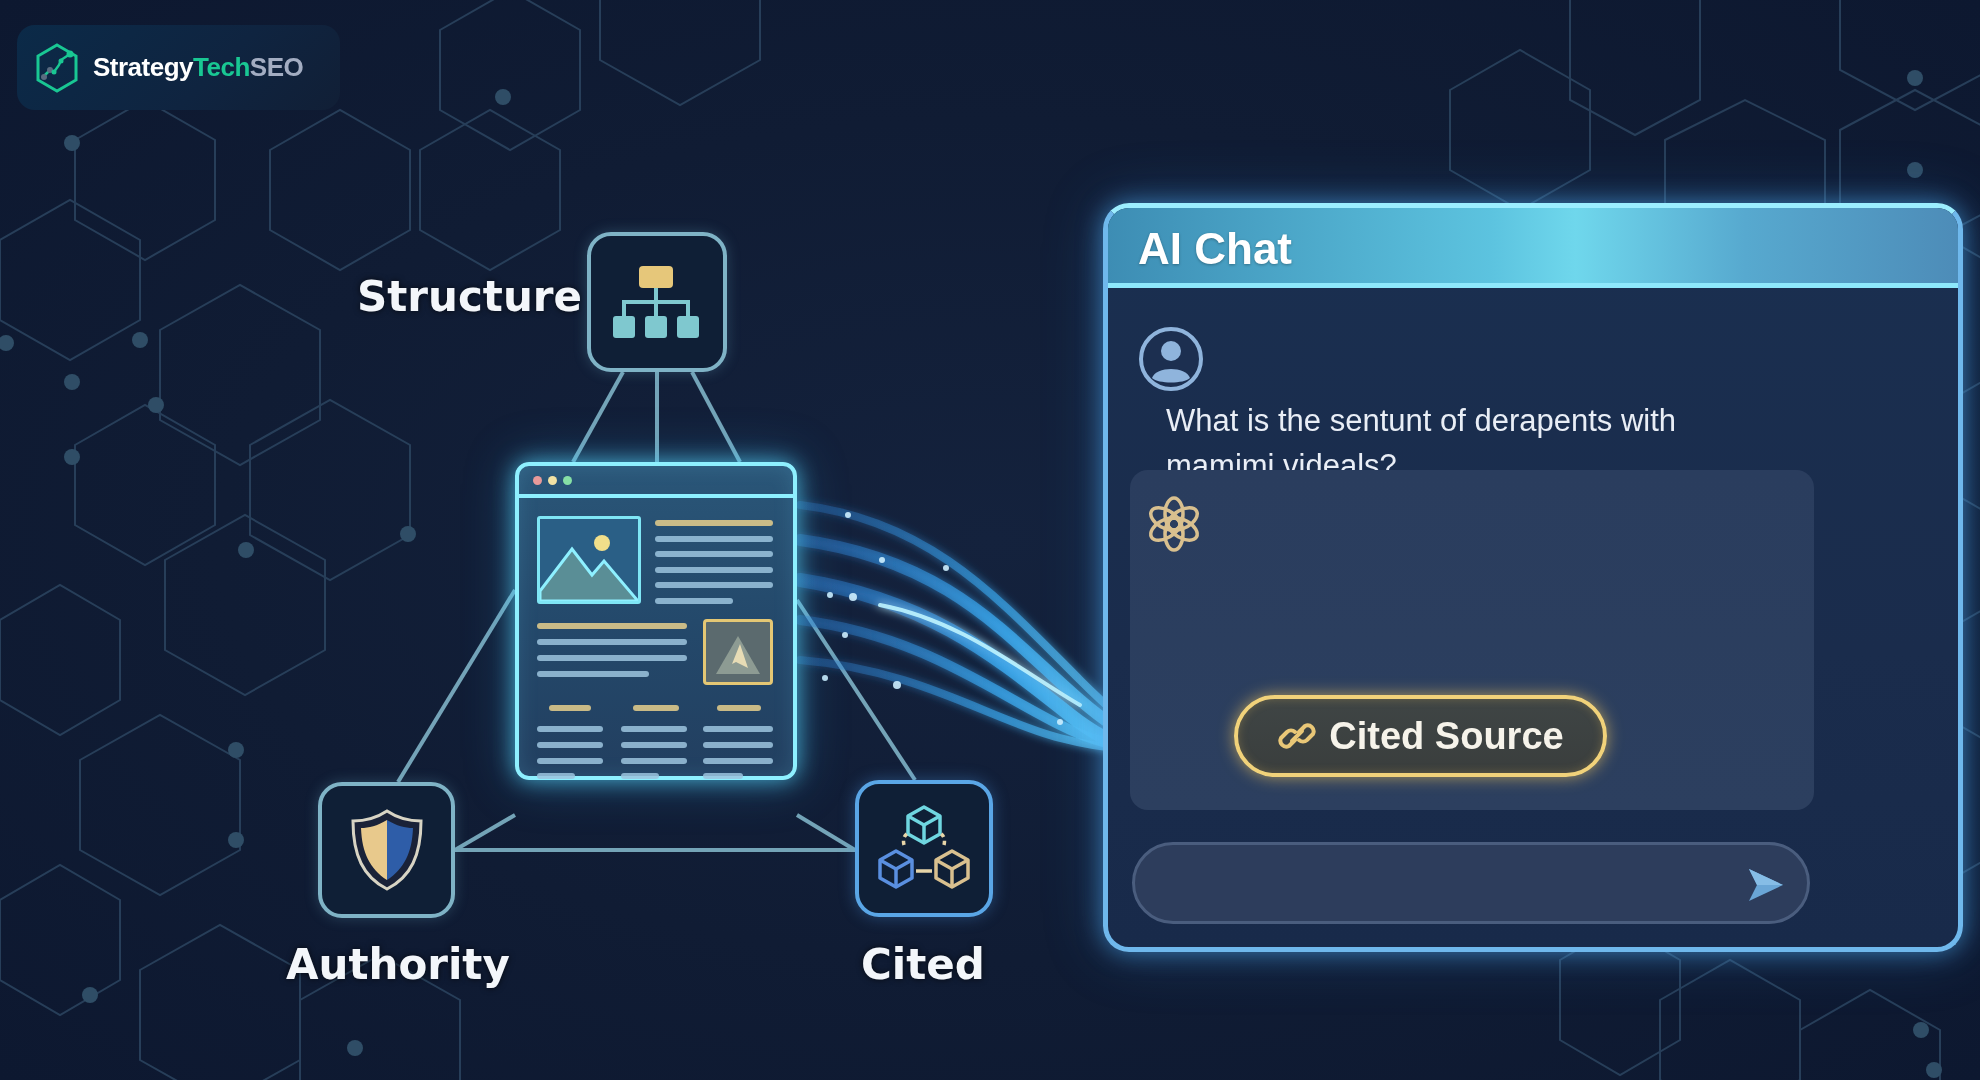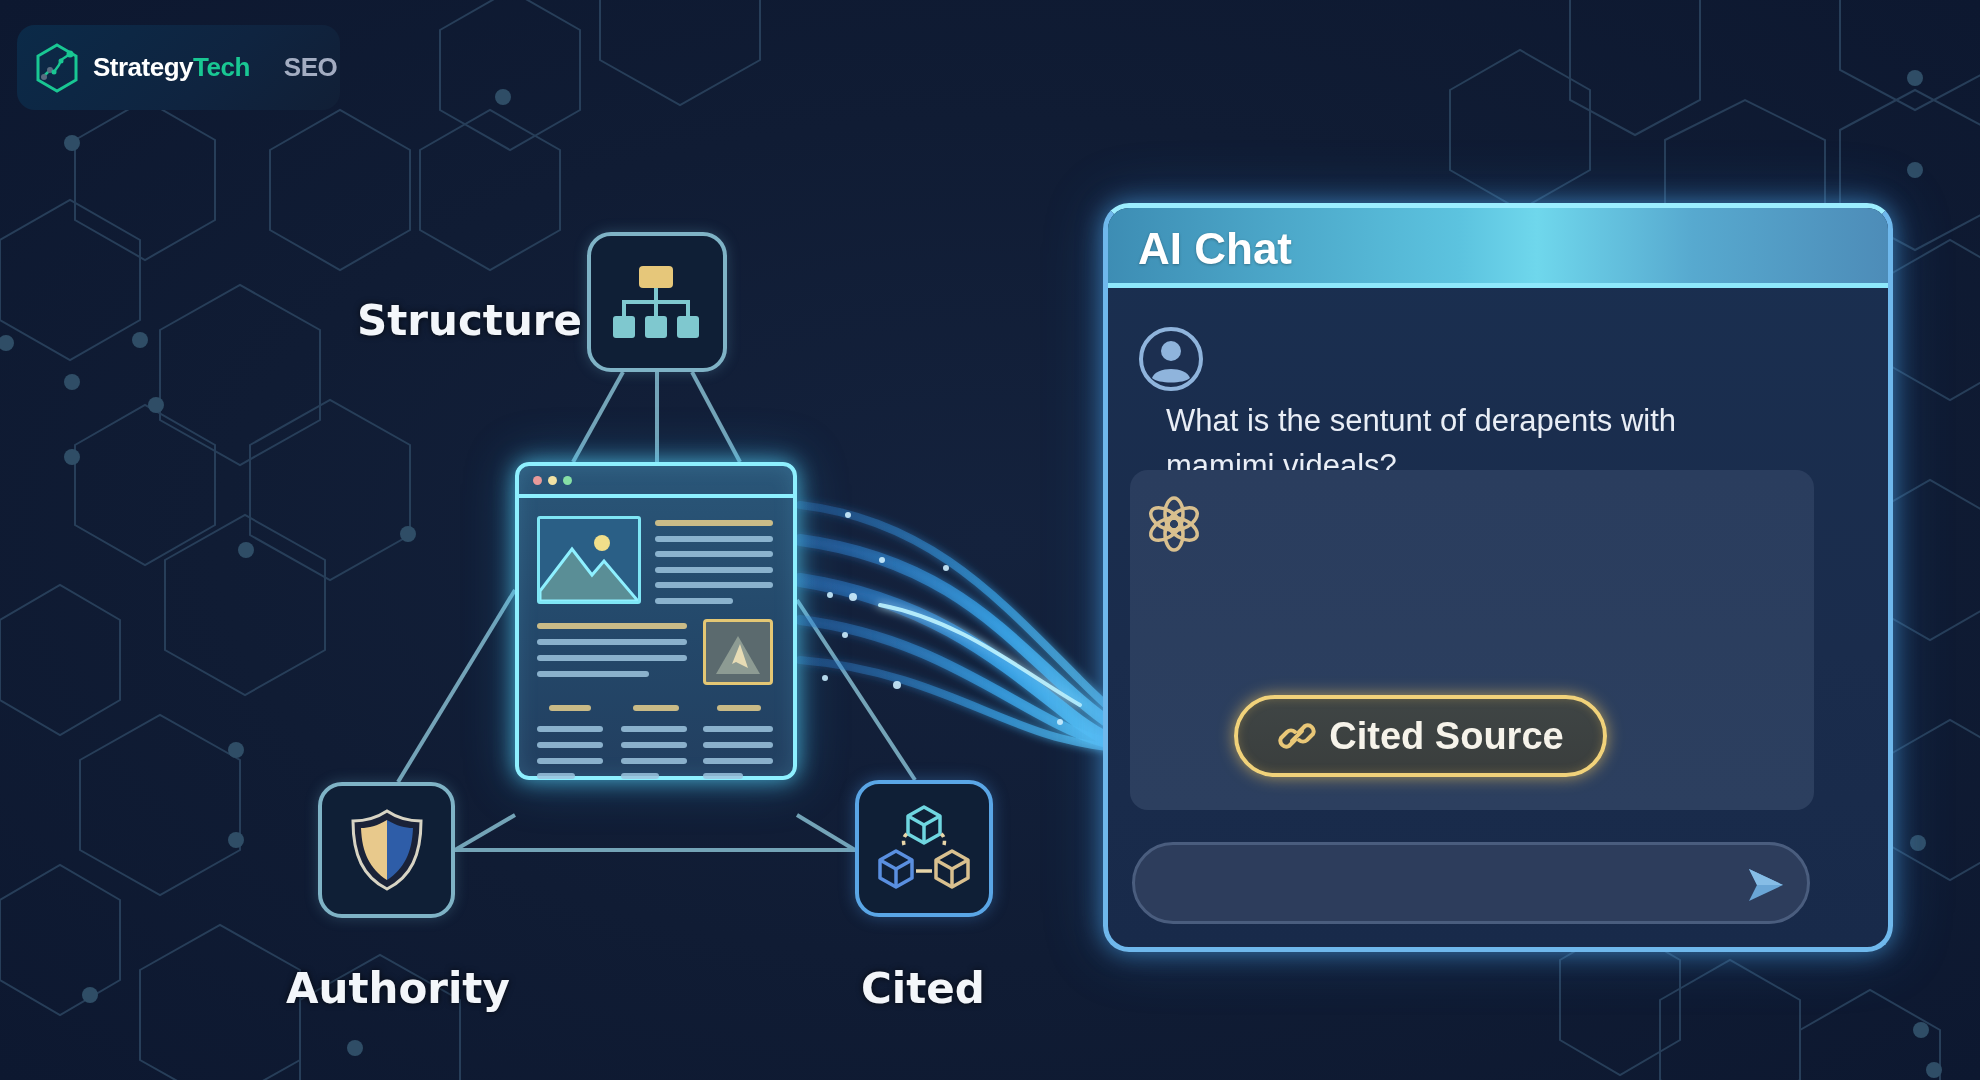--- a/index.html
+++ b/index.html
@@ -16,55 +16,55 @@
   .logo {
     position: absolute; left: 17px; top: 25px; width: 323px; height: 85px;
     border-radius: 18px;
     background: linear-gradient(135deg, #0b2a48 0%, #0f2440 60%, #111f36 100%);
     display: flex; align-items: center; padding-left: 18px;
   }
   .logo-icon { width: 44px; height: 50px; margin-right: 14px; }
   .logo-text { font-size: 26px; font-weight: bold; letter-spacing: -0.5px; }
   .logo-text .w { color: #ffffff; }
   .logo-text .g { color: #19c793; }
-  .logo-text .s { color: #a3adc2; margin-left: 34px; }
+  .logo-text .s { color: #a3adc2; }
 
   
   .node {
     position: absolute; border-radius: 24px;
     border: 4px solid #7fb3c6;
     background: #0f1f36;
     box-shadow: 0 0 14px rgba(120,190,220,0.25);
     display: flex; align-items: center; justify-content: center;
   }
   .node.entity { border-color: #5aa6e6; box-shadow: 0 0 16px rgba(80,160,240,0.35); }
   .node-label {
     position: absolute; font-size: 42px; font-weight: bold; color: #f3f6fa;
     text-shadow: 0 0 6px rgba(0,0,0,0.7);
-    font-family: "DejaVu Sans", sans-serif; white-space: nowrap; margin-top: 24px;
+    font-family: "DejaVu Sans", sans-serif; white-space: nowrap;
   }
 
   
   .webpage {
     position: absolute; left: 515px; top: 462px; width: 282px; height: 318px;
     border: 4px solid #8ef0ff; border-radius: 14px;
     background: linear-gradient(180deg, #2a5678 0%, #24496b 50%, #223f60 100%);
     box-shadow: 0 0 22px rgba(90,220,255,0.7), 0 0 50px rgba(60,170,230,0.35), inset 0 0 20px rgba(120,220,255,0.15);
   }
   .wp-bar { height: 32px; border-bottom: 4px solid #8ef0ff; display: flex; align-items: center; padding-left: 14px; gap: 6px; }
   .dot { width: 9px; height: 9px; border-radius: 50%; }
   .wp-body { position: relative; }
   .wp-line { position: absolute; height: 6px; border-radius: 3px; background: #9cc4de; opacity: 0.85; }
   .wp-line.gold { background: #e6cf8c; }
   .wp-img { position: absolute; border: 3px solid #7fe6f5; border-radius: 3px; background: #2a5f86; overflow: hidden; }
   .wp-img2 { position: absolute; border: 3px solid #e4c774; border-radius: 4px; background: #5b6a6e; overflow: hidden; }
 
   
   .chat {
-    position: absolute; left: 1103px; top: 203px; width: 790px; height: 749px;
+    position: absolute; left: 1103px; top: 203px; width: 860px; height: 749px;
     border: 5px solid #6fb8ec; border-top-color: #9ceeff;
     border-radius: 26px;
     background: linear-gradient(180deg, #1a2f50 0%, #1a2c4c 60%, #182a4a 100%);
     box-shadow: 0 0 24px rgba(80,170,240,0.6), 0 0 60px rgba(60,150,230,0.25);
     overflow: hidden;
   }
   .chat-header {
     position: absolute; left: 0; top: 0; right: 0; height: 80px;
     background: linear-gradient(90deg, #3d8db4 0%, #5cc3df 45%, #6fd7ec 55%, #57a9cf 75%, #4d8cb8 100%);
     border-bottom: 5px solid #8ee8fb;

